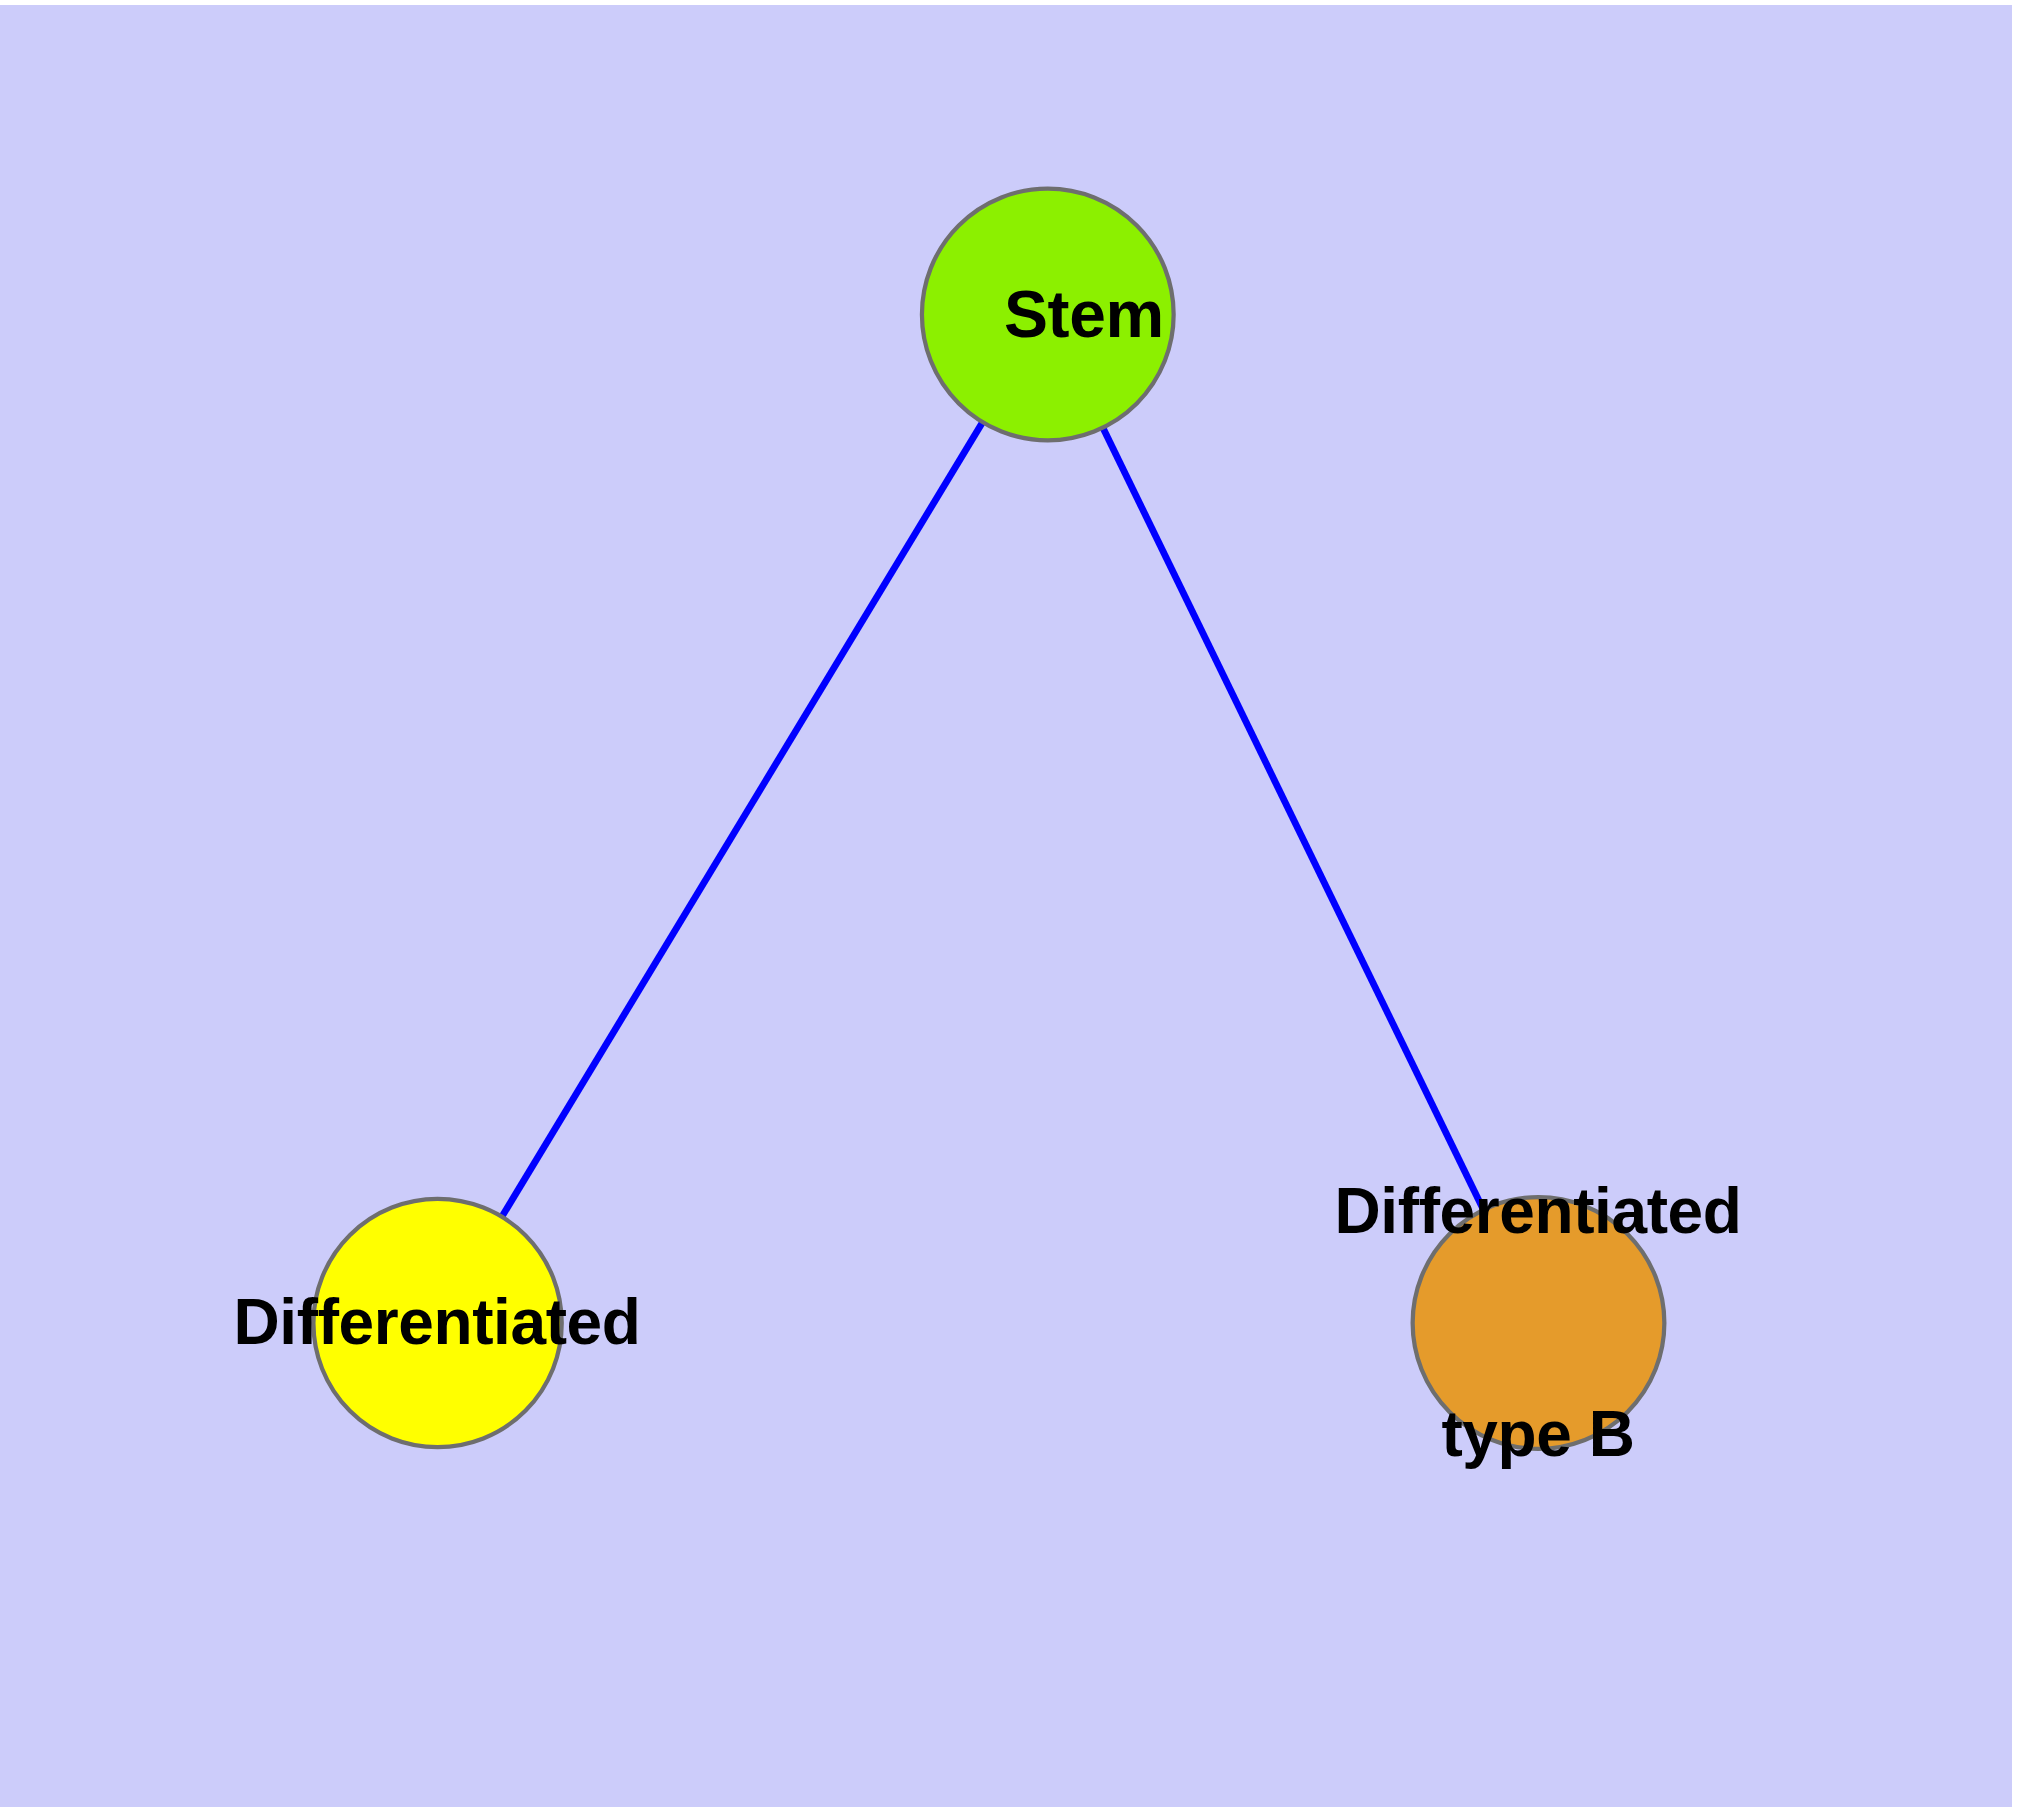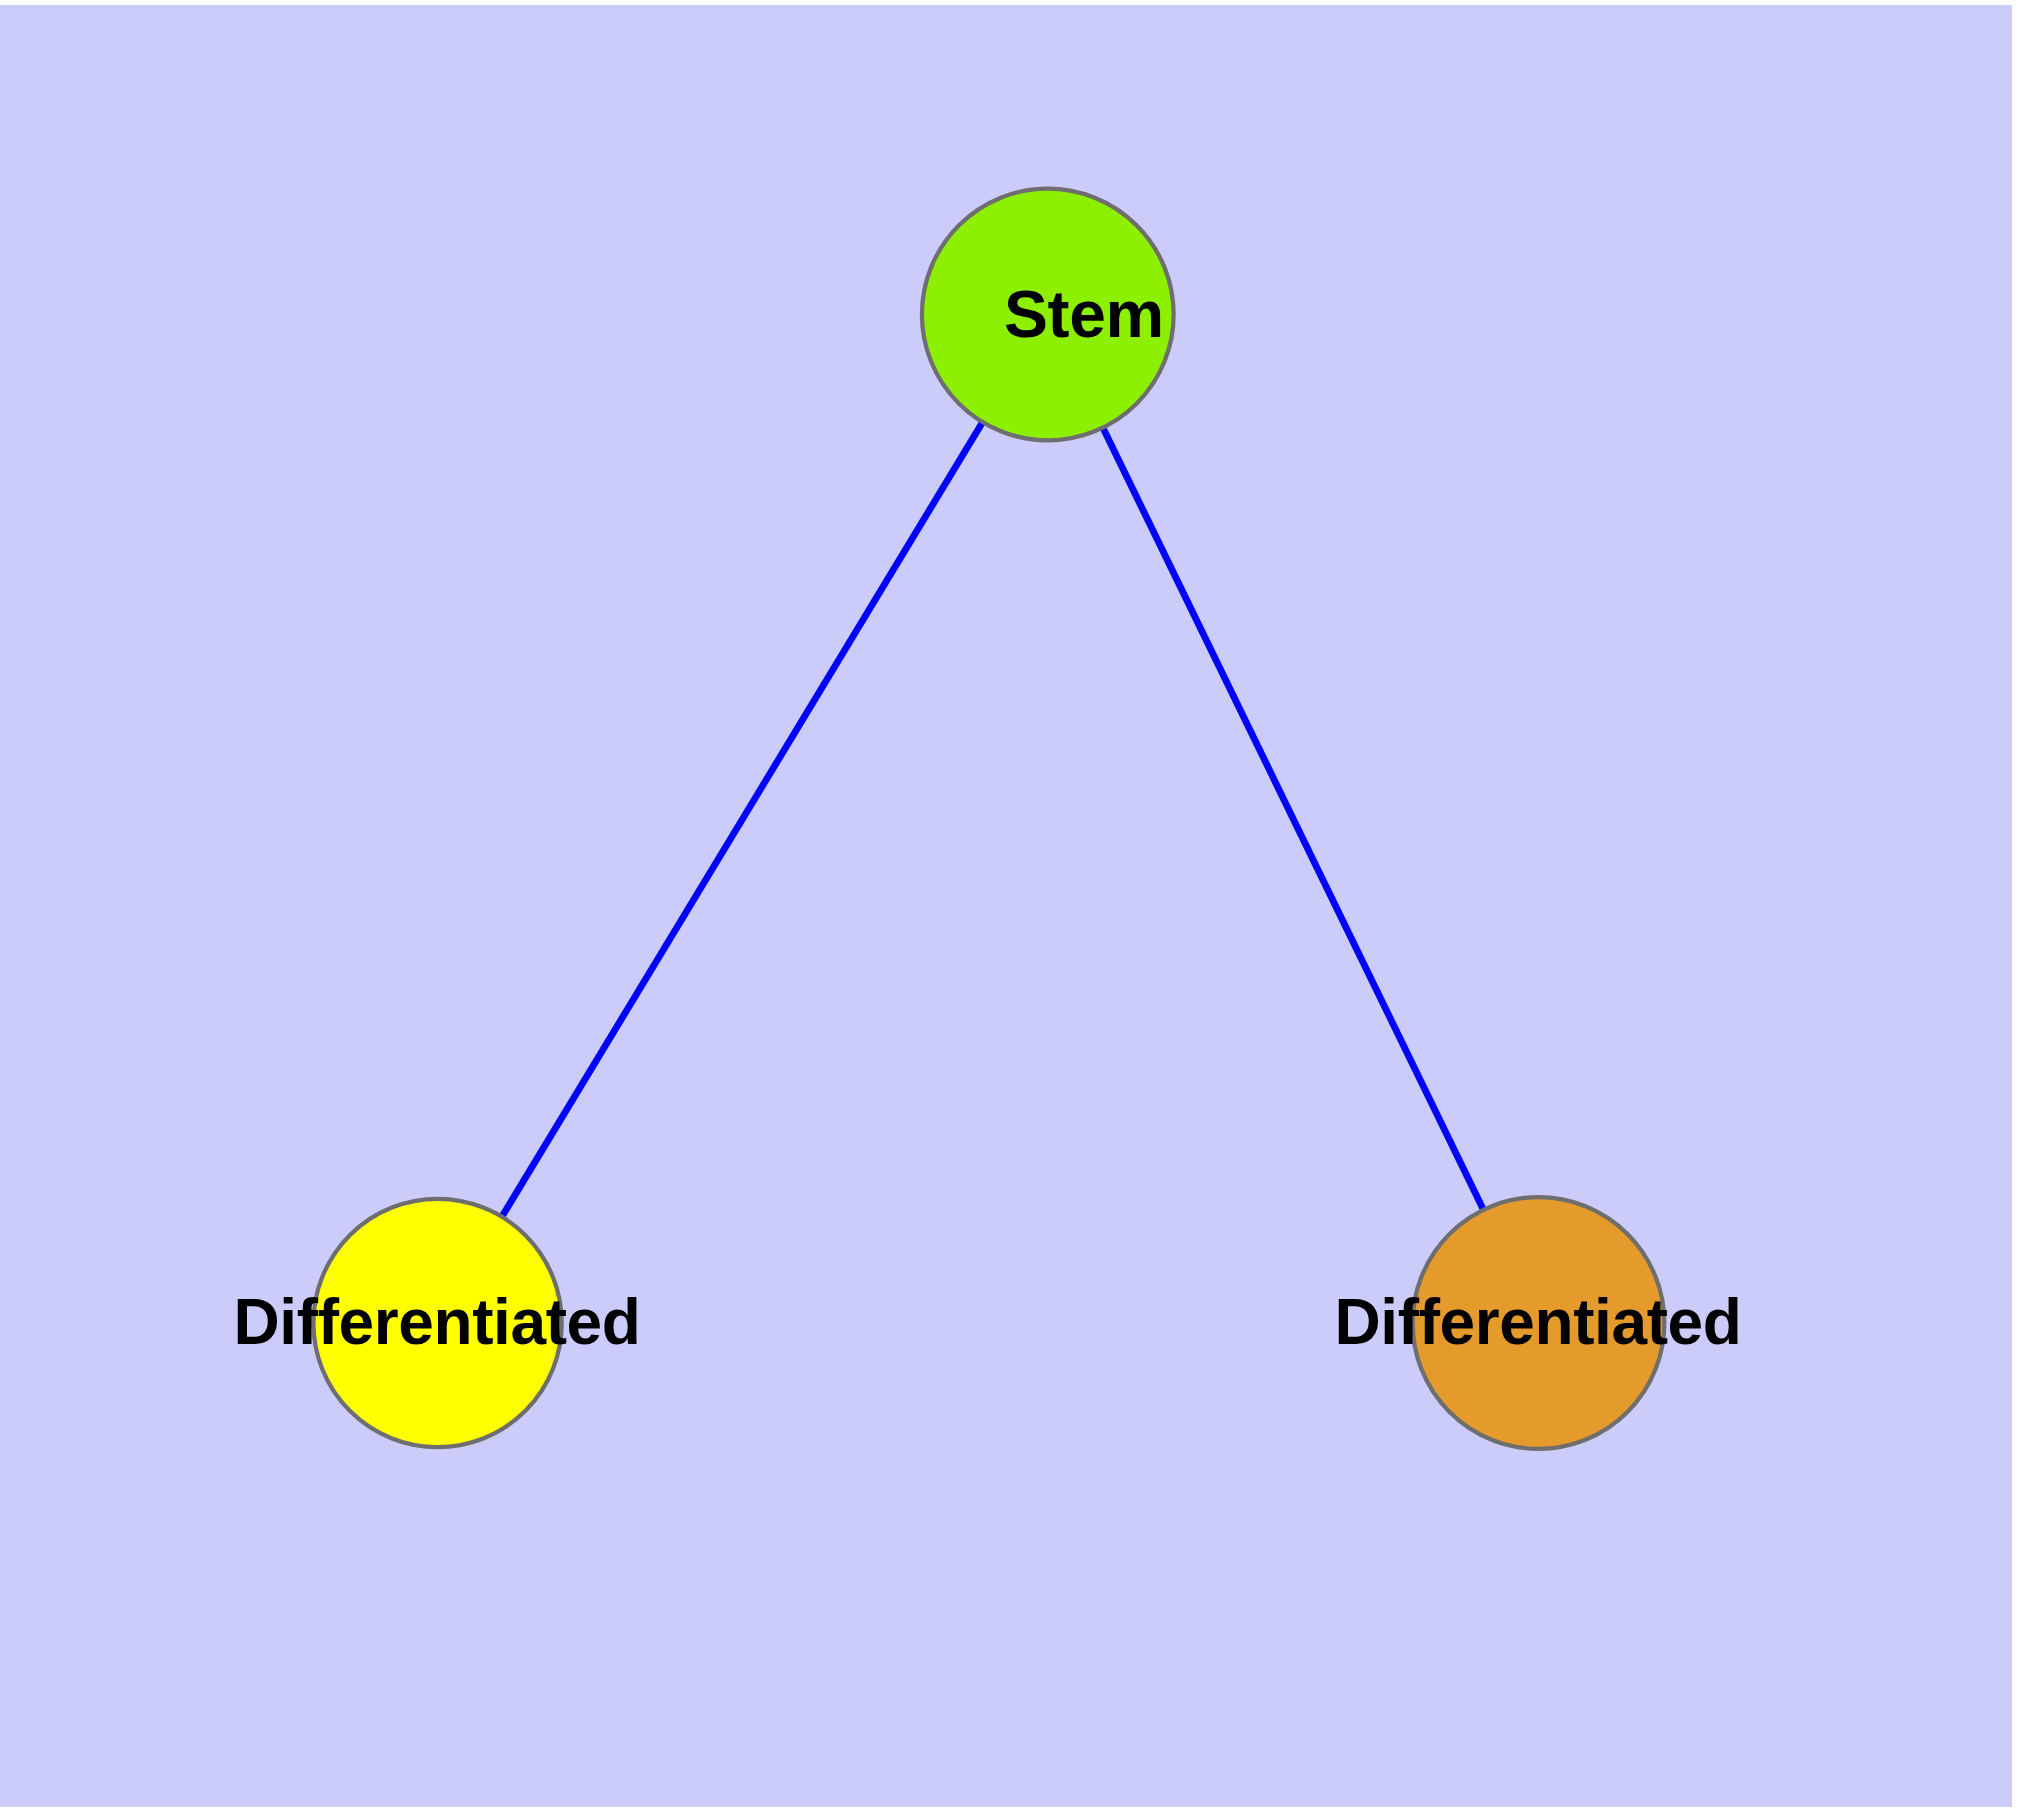--- a/index.html
+++ b/index.html
@@ -69,16 +69,17 @@
   <div class="node-label label-stem" style="left:1048px; top:314px;">
     <span>Stem</span>
   </div>
 
   <div class="node-label label-typea" style="left:437px; top:1323px;">
     <div>Differentiated</div>
   </div>
 
   <div class="node-label label-typeb" style="left:1538px; top:1323px;">
     <div>Differentiated</div>
+    <div>type B</div>
   </div>
 
 </div>
 
 
 </body></html>

